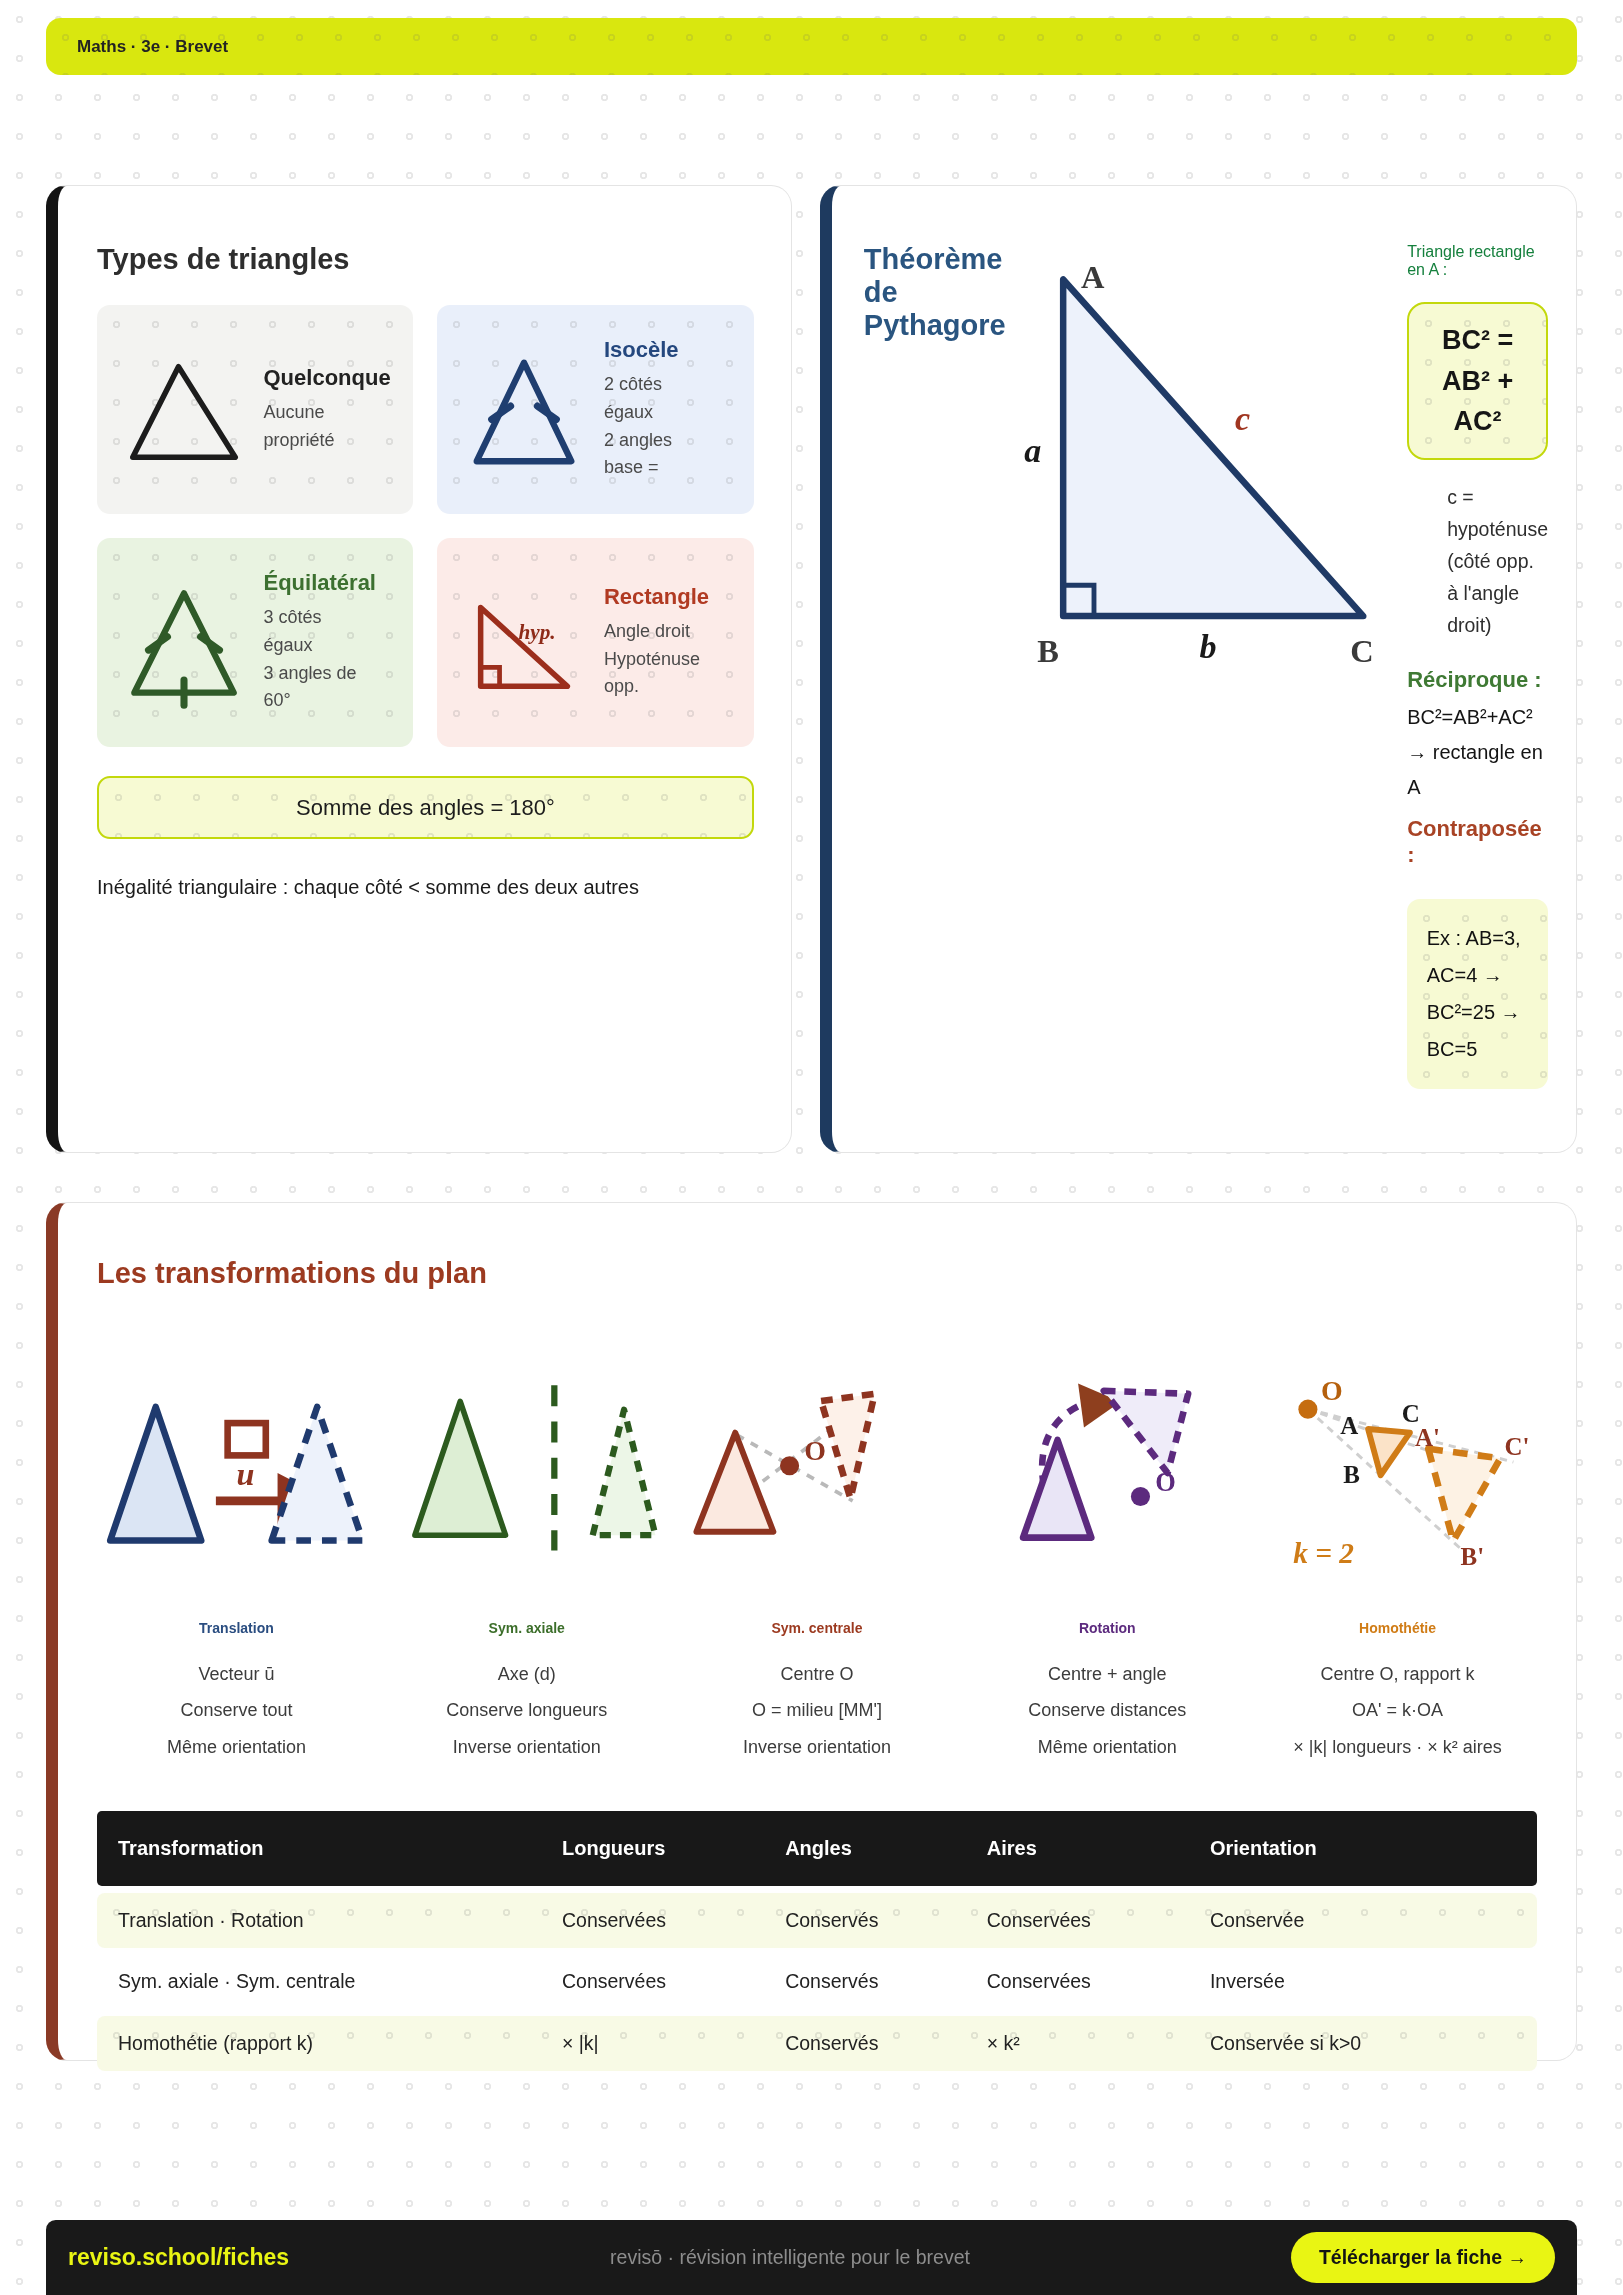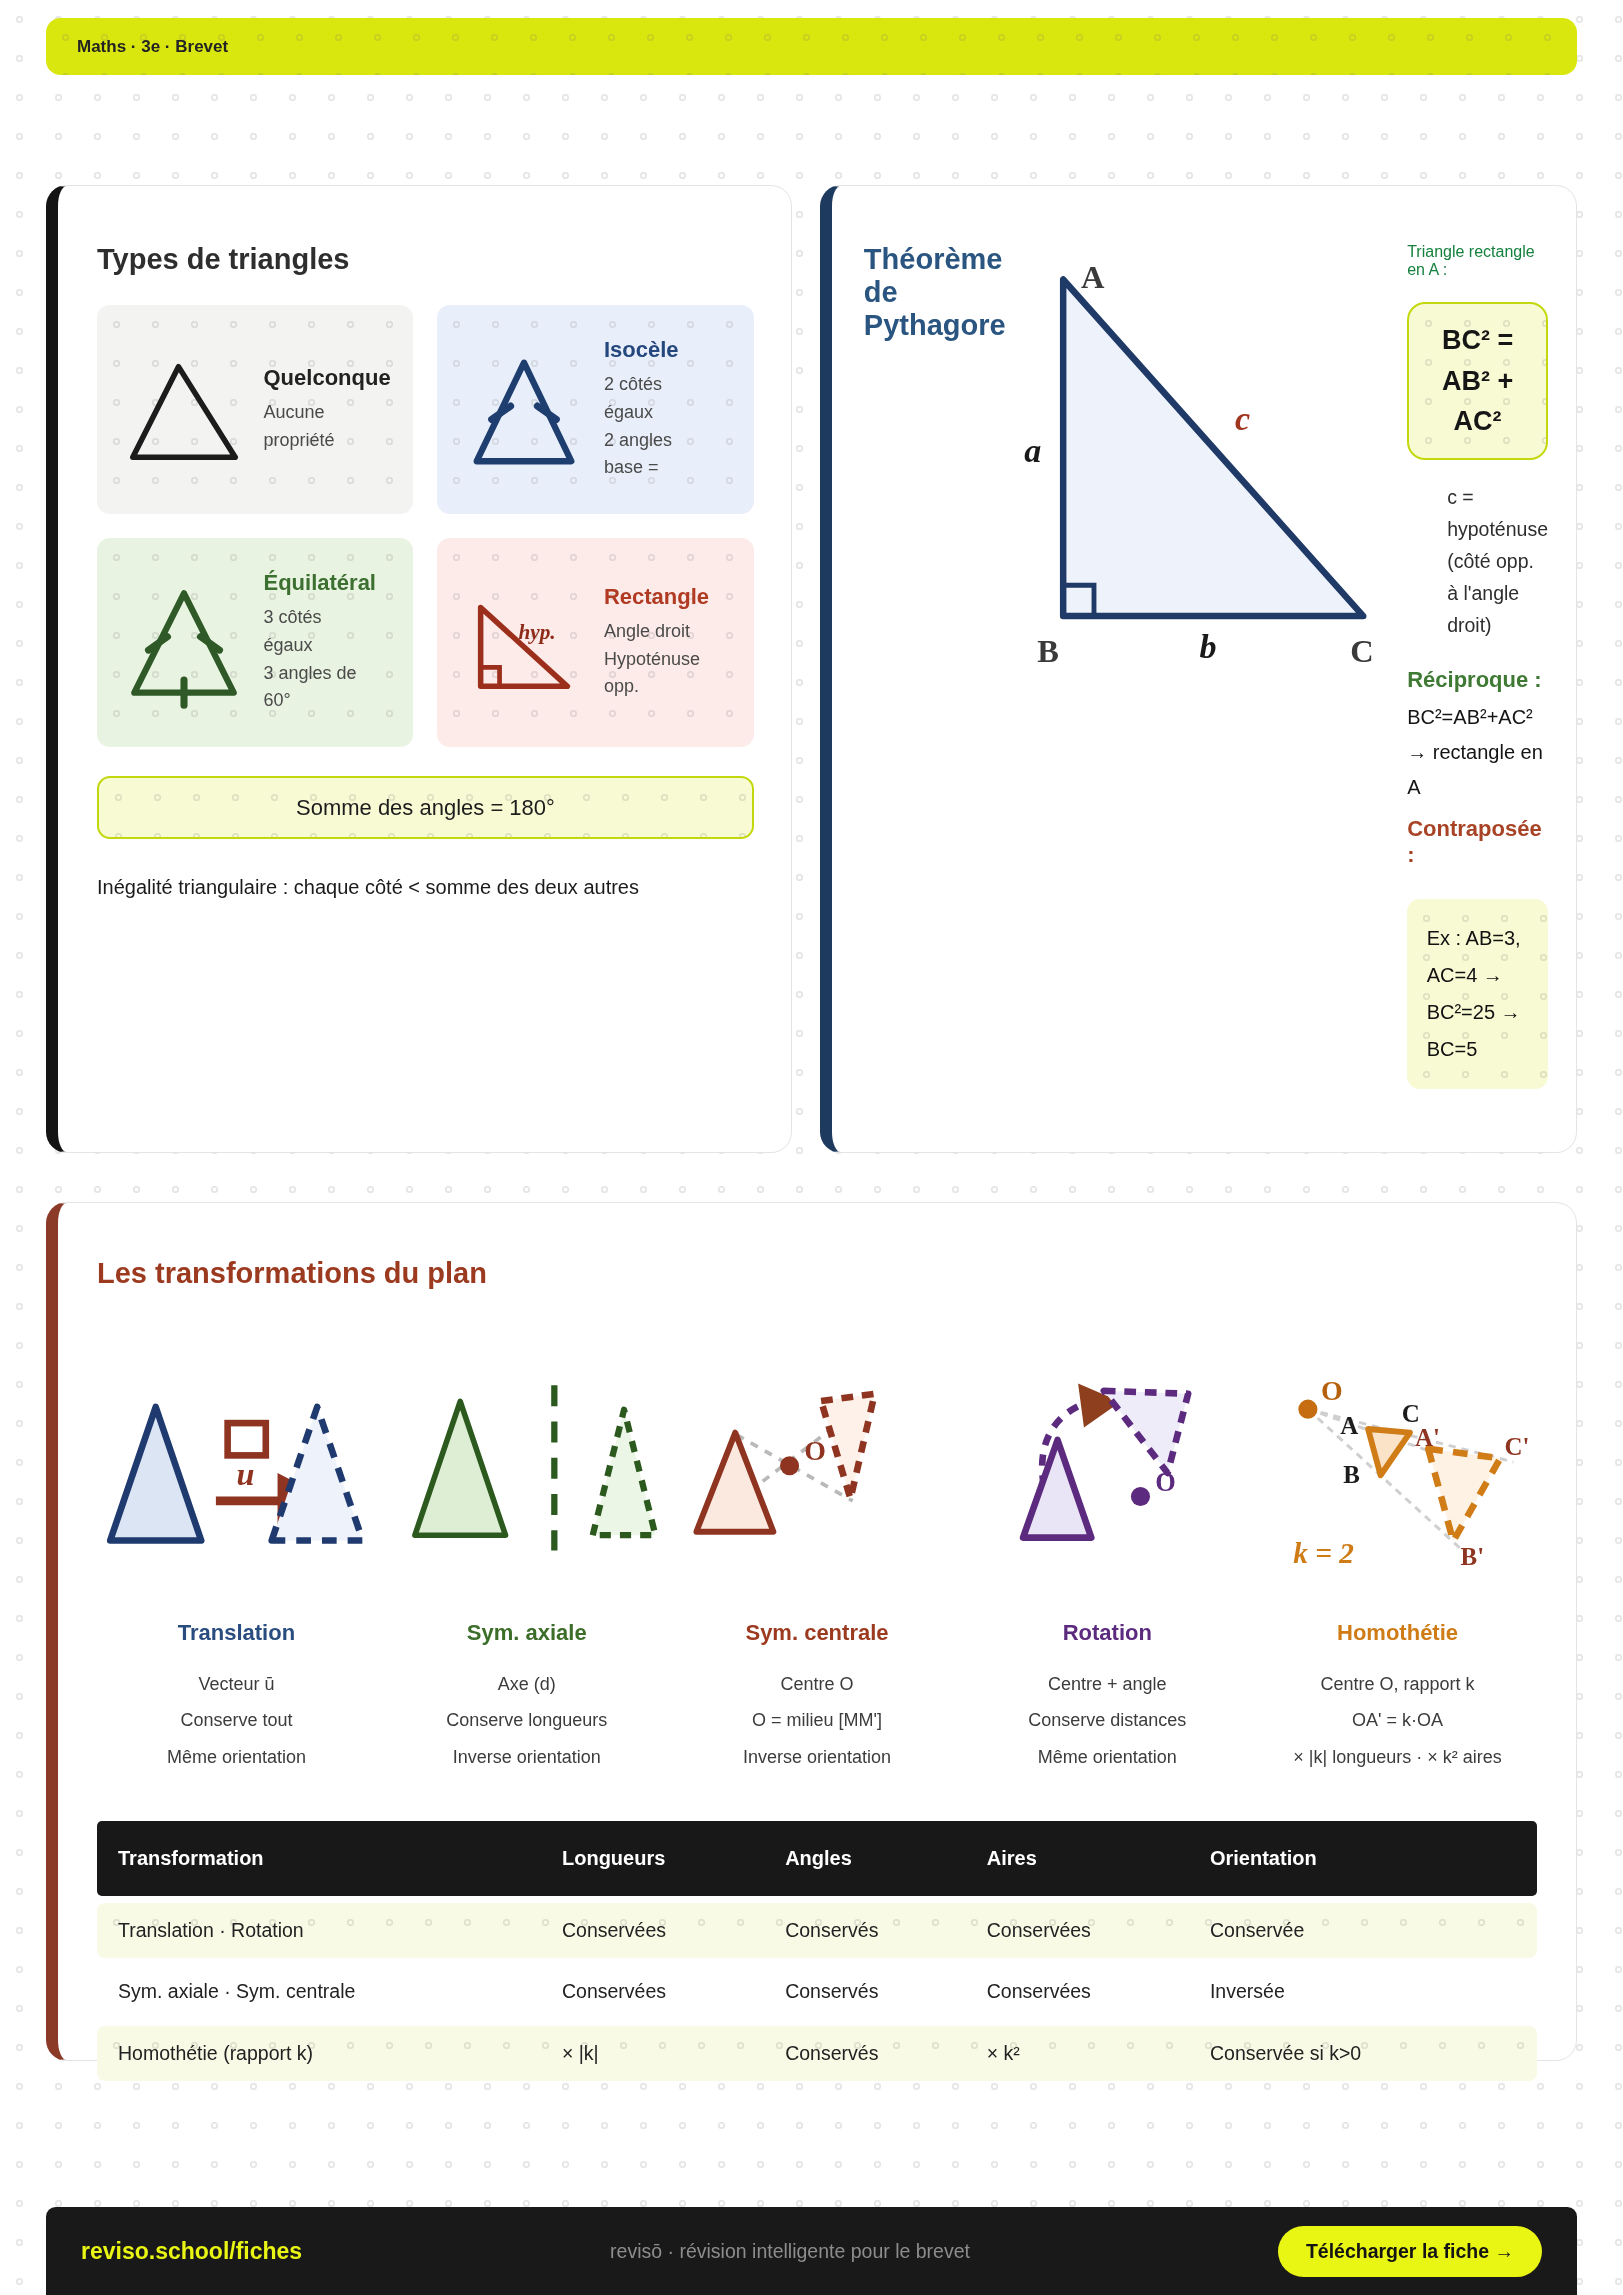--- a/index.html
+++ b/index.html
@@ -81,41 +81,41 @@
     margin-top:auto;background-color:#fcecd9;border-left:8px solid #cc7c1e;
     border-radius:4.9px 11.4px 11.4px 4.9px;padding:19.5px 24px;
     font-size:20px;color:#161616;line-height:1.7;
   }
   
   .card-tf{margin:49px 46px 0;height:859px;padding:54px 39px 0;}
   .card-tf h2{color:#9c3a20;margin-bottom:50px;}
   .tf-grid{display:grid;grid-template-columns:repeat(5,1fr);column-gap:11.4px;}
   .tf-cell{display:flex;flex-direction:column;align-items:center;}
   .tf-cell svg{width:100%;height:244px;}
-  .tf-name{margin-top:36px;font-size:22px;font-weight:bold;text-align:center;}
+  .tf-name{margin-top:36px;font-size:14px;font-weight:bold;text-align:center;}
   .tn-blue{color:#2a4d80;} .tn-green{color:#3c6e2a;} .tn-brick{color:#9c3a20;} .tn-purple{color:#5c2a7e;} .tn-orange{color:#d07c16;}
   .tf-lines{margin-top:19.5px;font-size:18px;color:#3c3c3c;line-height:2.05;text-align:center;}
   
   .tf-table{margin-top:45px;}
   .t-head,.t-row{
     display:grid;grid-template-columns:31.5% 15.5% 14% 15.5% 23.5%;
     align-items:center;box-sizing:border-box;
   }
   .t-head{background-color:#181818;color:#ffffff;height:75px;border-radius:4.9px;font-size:20px;font-weight:bold;}
   .t-head > div, .t-row > div{padding-left:11.4px;}
   .t-head > div:first-child, .t-row > div:first-child{padding-left:21px;}
   .t-row{height:55px;font-size:19.5px;color:#222222;border-radius:8px;margin-top:6.5px;}
   .r-yellow{background-color:#f8fae5;}
   .r-white{background-color:#ffffff;}
   
   .footer{
-    position:absolute;bottom:0;left:46px;right:46px;height:88px;
+    position:absolute;bottom:0;left:46px;right:46px;height:75px;
     background-color:#191919;border-radius:9.7px 9.7px 0 0;
     display:flex;align-items:center;justify-content:space-between;
-    padding:0 35px;box-sizing:border-box;
+    padding:0 22px;box-sizing:border-box;
   }
   .footer .brand{font-size:23px;font-weight:bold;color:#e9f513;}
   .footer .tagline{font-size:19.5px;color:#8d8d8d;}
   .footer .cta{
     background-color:#e9f513;color:#141414;font-size:19.5px;font-weight:bold;
     border:none;border-radius:26px;padding:14px 28px;cursor:pointer;
     font-family:inherit;
   }
   .serif-i{font-family:"Liberation Serif","DejaVu Serif",serif;font-style:italic;font-weight:bold;}
   .serif-b{font-family:"Liberation Serif","DejaVu Serif",serif;font-weight:bold;}

